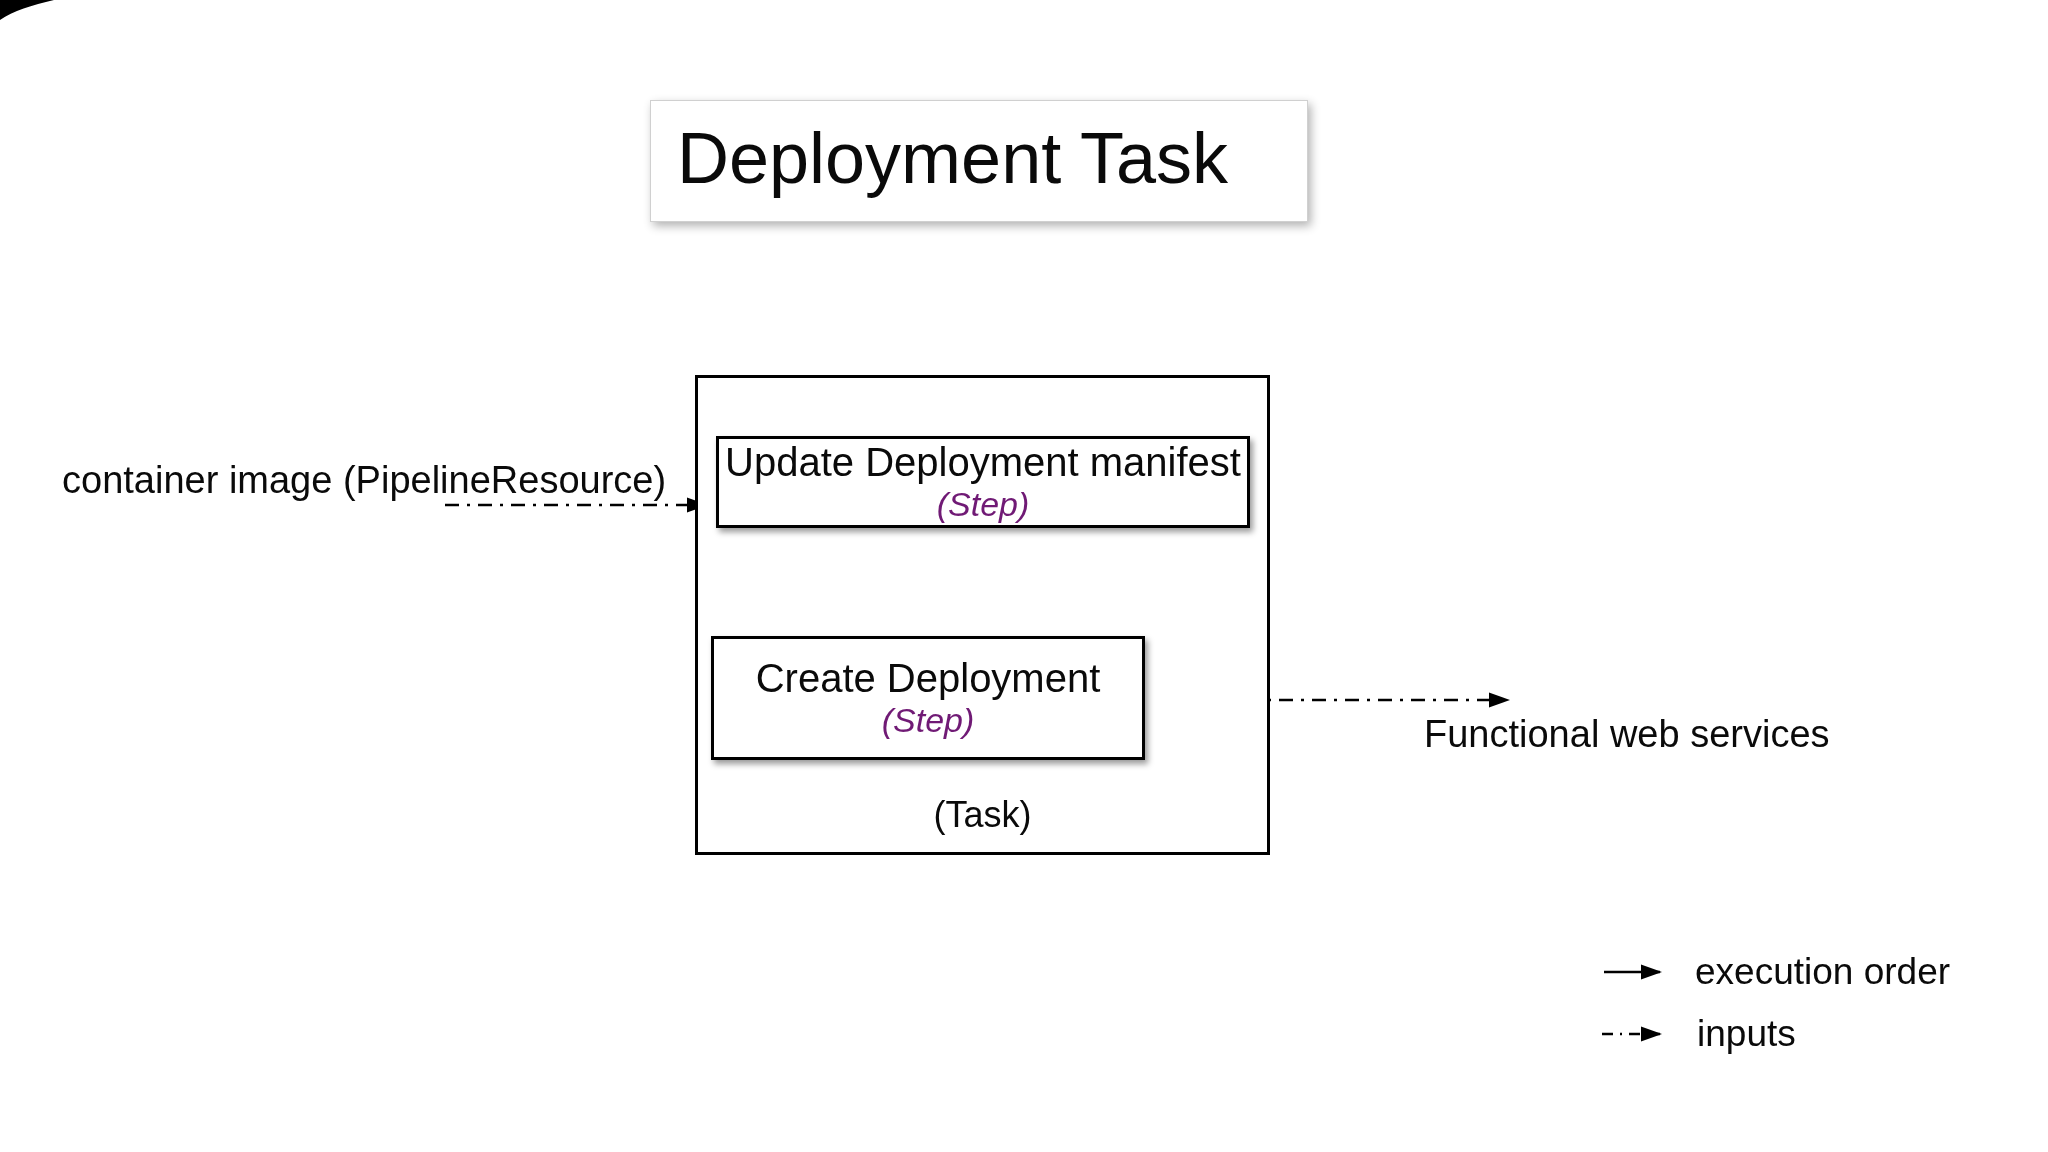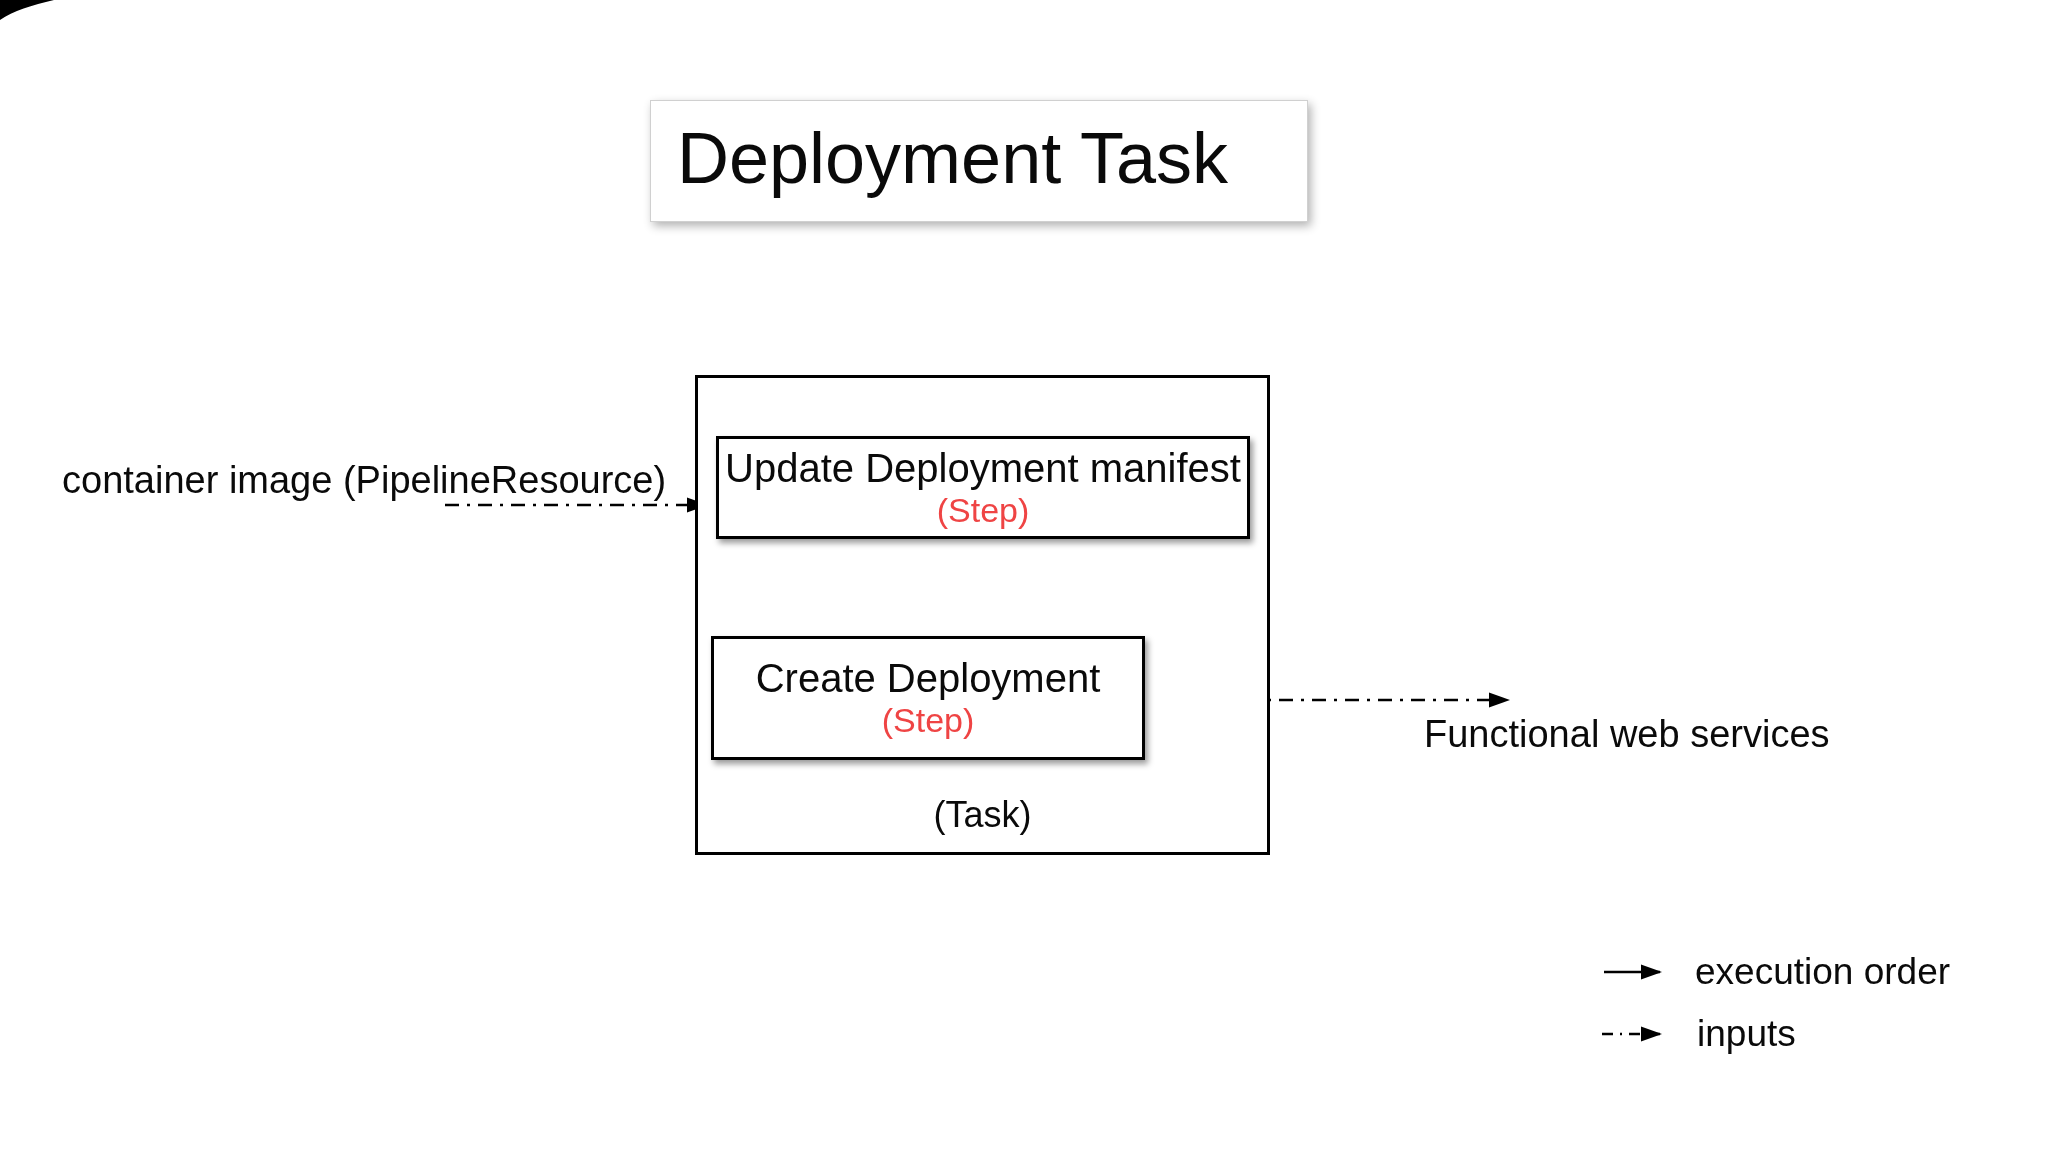--- a/index.html
+++ b/index.html
@@ -67,38 +67,39 @@
     box-shadow: 3px 4px 6px rgba(0,0,0,0.40);
     display: flex;
     flex-direction: column;
     align-items: center;
     justify-content: center;
   }
   .step-update {
     left: 716px;
     top: 436px;
     width: 534px;
-    height: 103px;
+    height: 92px;
   }
   .step-create {
     left: 711px;
     top: 636px;
     width: 434px;
     height: 124px;
   }
   .step-name {
     font-size: 40px;
     line-height: 1.15;
     color: #0a0a0a;
     white-space: nowrap;
   }
   .step-type {
     font-size: 34px;
     line-height: 1.15;
-    color: #ef4444;
+    color: #701a75;
+    font-style: italic;
   }
   
   .float-label {
     position: absolute;
     font-size: 38px;
     line-height: 1.1;
     color: #0a0a0a;
     white-space: nowrap;
   }
   .input-label  { left: 62px;  top: 460px; }

